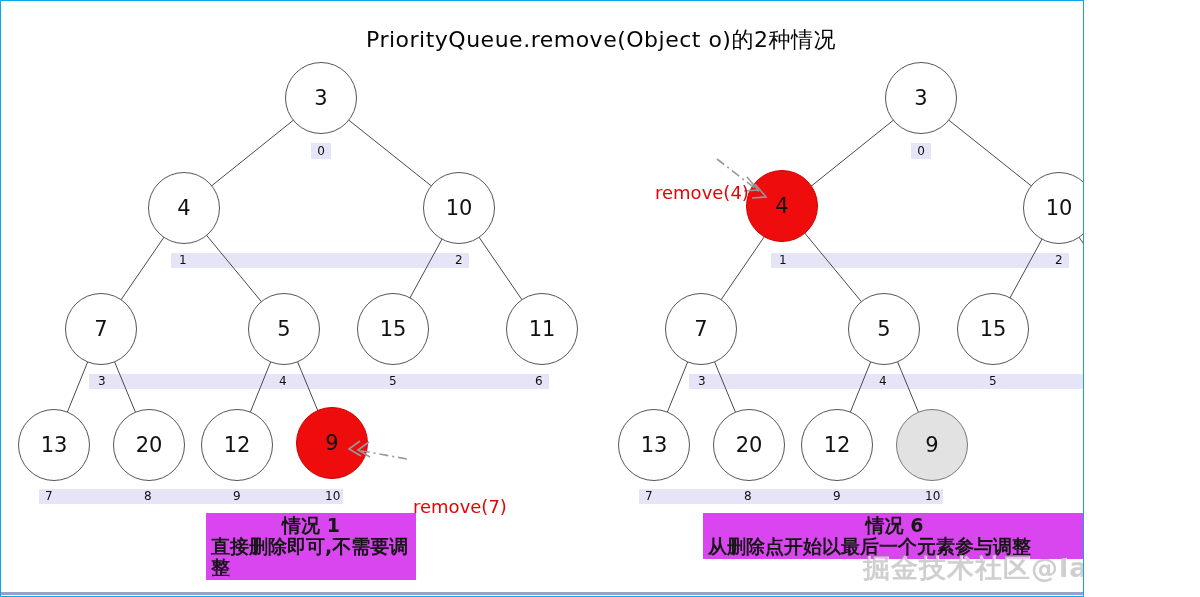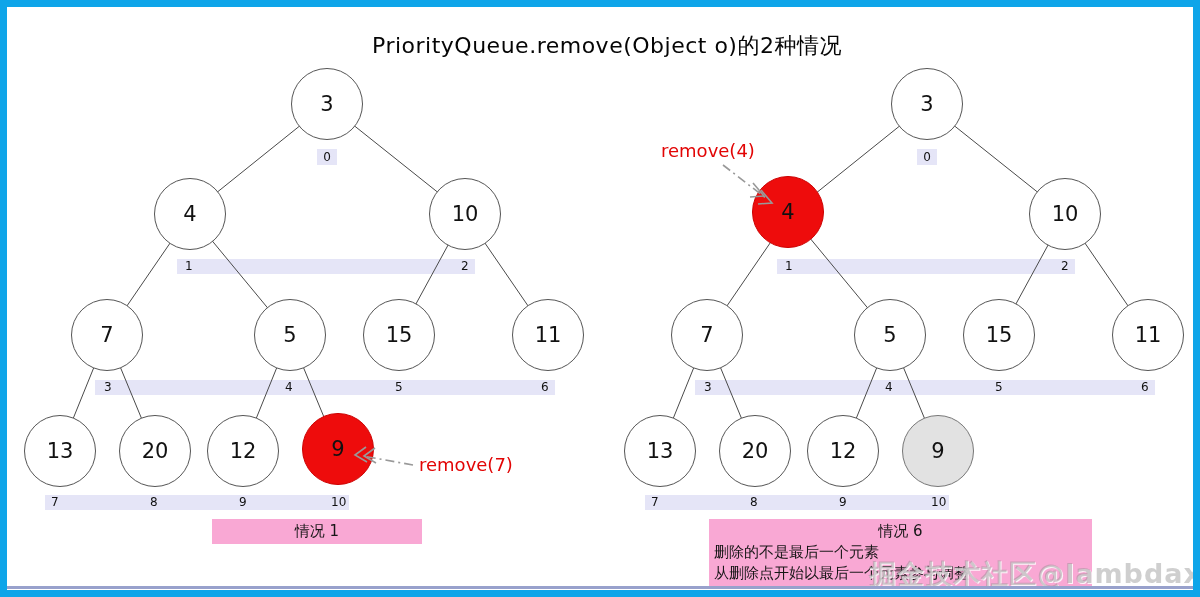--- a/index.html
+++ b/index.html
@@ -1,19 +1,19 @@
 <!DOCTYPE html>
 <html><head>
 <meta charset="utf-8">
 <style>
   html,body{margin:0;padding:0;background:#fff;}
   .stage{
-    position:relative;width:1200px;height:597px;background:#ffffff;
+    position:relative;width:1084px;height:597px;background:#ffffff;
     font-family:"DejaVu Sans","Liberation Sans",sans-serif;color:#111;
-    border:7px solid #0ea5e9;box-sizing:border-box;overflow:hidden;
+    border:1px solid #0ea5e9;box-sizing:border-box;overflow:hidden;
   }
   .title{
     position:absolute;top:24px;left:0;width:1200px;text-align:center;
     font-size:22px;color:#050505;letter-spacing:0.5px;
   }
   svg.layer{position:absolute;left:0;top:0;z-index:1;}
   svg.arrows{z-index:4;}
   .node{
     position:absolute;width:72px;height:72px;border-radius:50%;
     background:#fff;border:1px solid #555;box-sizing:border-box;
@@ -21,24 +21,24 @@
     font-size:21px;z-index:2;
   }
   .node.red{background:#ee0c0c;border-color:#c00;}
   .node.gray{background:#e2e2e2;border-color:#777;}
   .idx-chip{
     position:absolute;width:20px;height:16px;background:#e5e5f7;
     font-size:12px;line-height:16px;text-align:center;z-index:2;
   }
   .idx-bar{position:absolute;height:15px;background:#e5e5f7;z-index:0;}
   .idx{position:absolute;top:0;font-size:12px;line-height:15px;color:#111;}
-  .remove-label{position:absolute;color:#e20505;font-size:18px;z-index:5;}
+  .remove-label{position:absolute;color:#e20505;font-size:18px;z-index:5;margin-top:48px;}
   .caption{
-    position:absolute;background:#f9a8d4;font-size:15px;line-height:21px;
-    padding:2px 5px;box-sizing:border-box;z-index:2;color:#161616;
+    position:absolute;background:#d946ef;font-size:19px;line-height:21px;
+    padding:2px 5px;box-sizing:border-box;z-index:2;color:#161616;font-weight:bold;
   }
   .cap-title{text-align:center;}
   .watermark{
     position:absolute;left:862px;top:549px;z-index:6;
     font-size:27px;font-weight:bold;letter-spacing:1px;
     color:rgba(140,140,140,0.42);
     text-shadow:1px 1px 0 rgba(255,255,255,0.85);
     white-space:nowrap;
   }
   .bottom-rule{
@@ -109,20 +109,21 @@
       <span class="idx" style="left:6px">7</span>
       <span class="idx" style="left:105px">8</span>
       <span class="idx" style="left:194px">9</span>
       <span class="idx" style="left:286px">10</span>
     </div>
 
     <div class="remove-label" style="left:412px;top:447px">remove(7)</div>
 
     <div class="caption" style="left:205px;top:512px;width:210px">
       <div class="cap-title">情况 1</div>
+      <div>直接删除即可,不需要调整</div>
     </div>
   </section>
 
   <section>
     <div class="node" style="left:884px;top:61px">3</div>
     <div class="node red" style="left:745px;top:169px">4</div>
     <div class="node" style="left:1022px;top:171px">10</div>
     <div class="node" style="left:664px;top:292px">7</div>
     <div class="node" style="left:847px;top:292px">5</div>
     <div class="node" style="left:956px;top:292px">15</div>
@@ -148,21 +149,20 @@
       <span class="idx" style="left:6px">7</span>
       <span class="idx" style="left:105px">8</span>
       <span class="idx" style="left:194px">9</span>
       <span class="idx" style="left:286px">10</span>
     </div>
 
     <div class="remove-label" style="left:654px;top:133px">remove(4)</div>
 
     <div class="caption" style="left:702px;top:512px;width:383px">
       <div class="cap-title">情况 6</div>
-      <div>删除的不是最后一个元素</div>
       <div>从删除点开始以最后一个元素参与调整</div>
     </div>
   </section>
 
   <svg class="layer arrows" width="1200" height="597">
     <g stroke="#999" stroke-width="1.6" fill="none">
 
       <line x1="406" y1="458" x2="356" y2="449" stroke-dasharray="9 4 2 4"></line>
       <polyline points="359,440 348,448 360,455"></polyline>
       <polyline points="368,441 357,449 369,456"></polyline>

